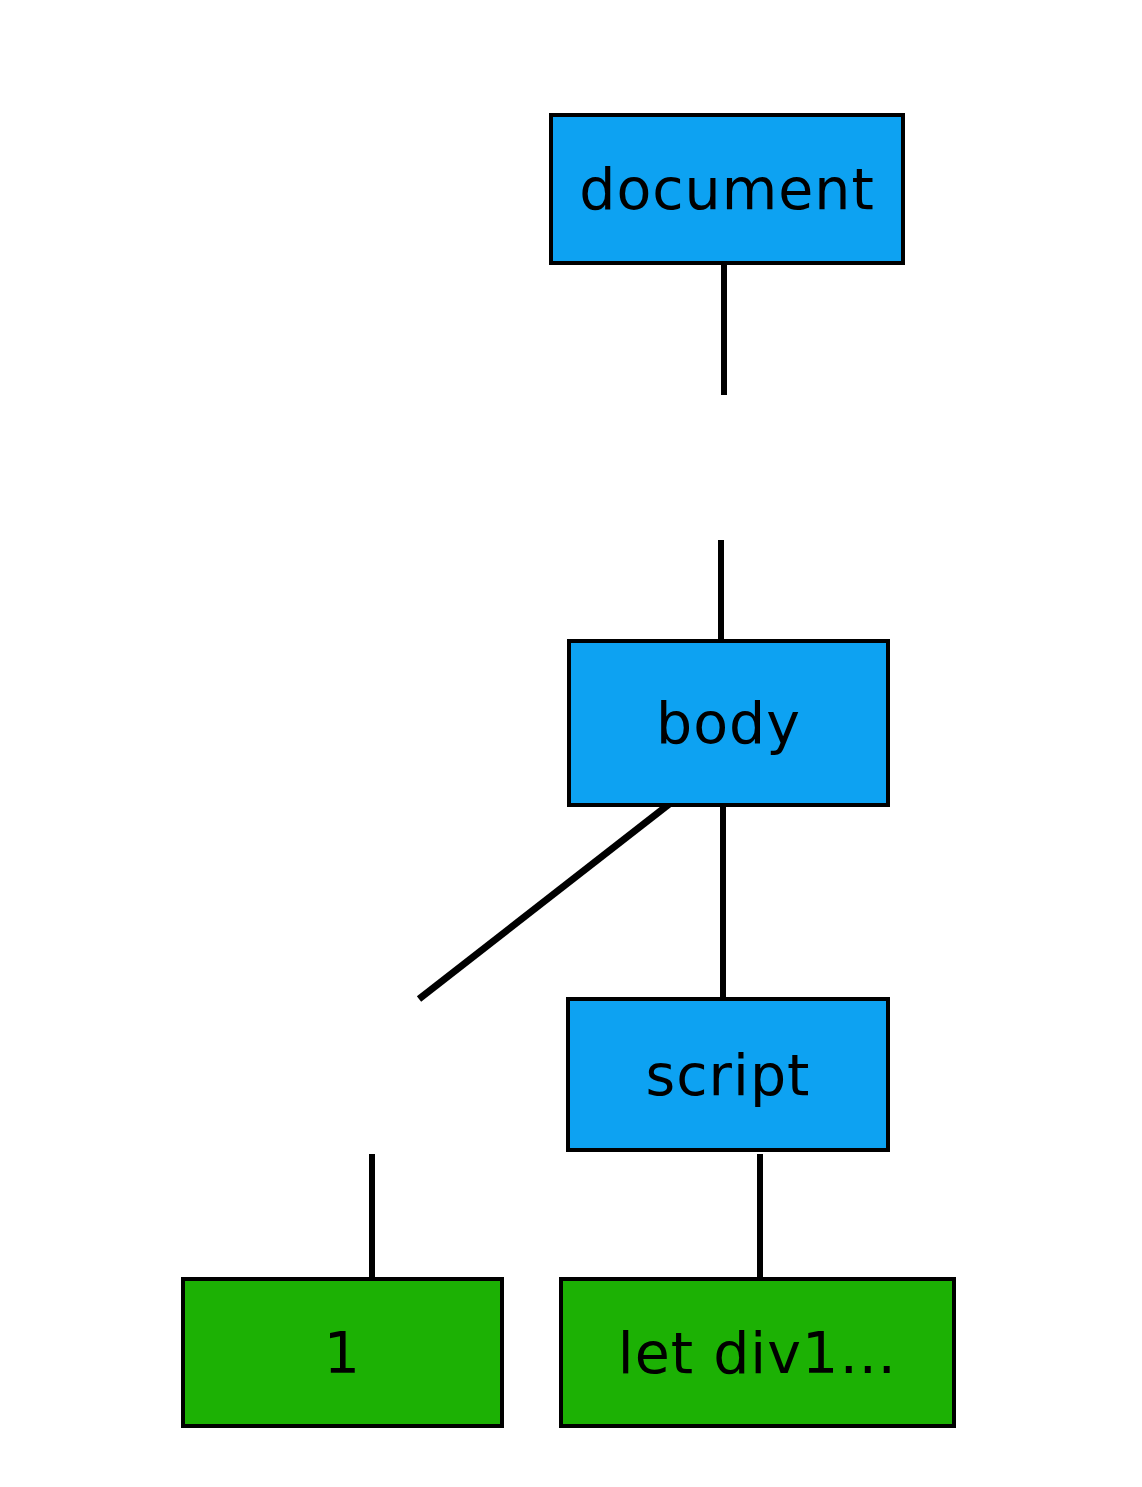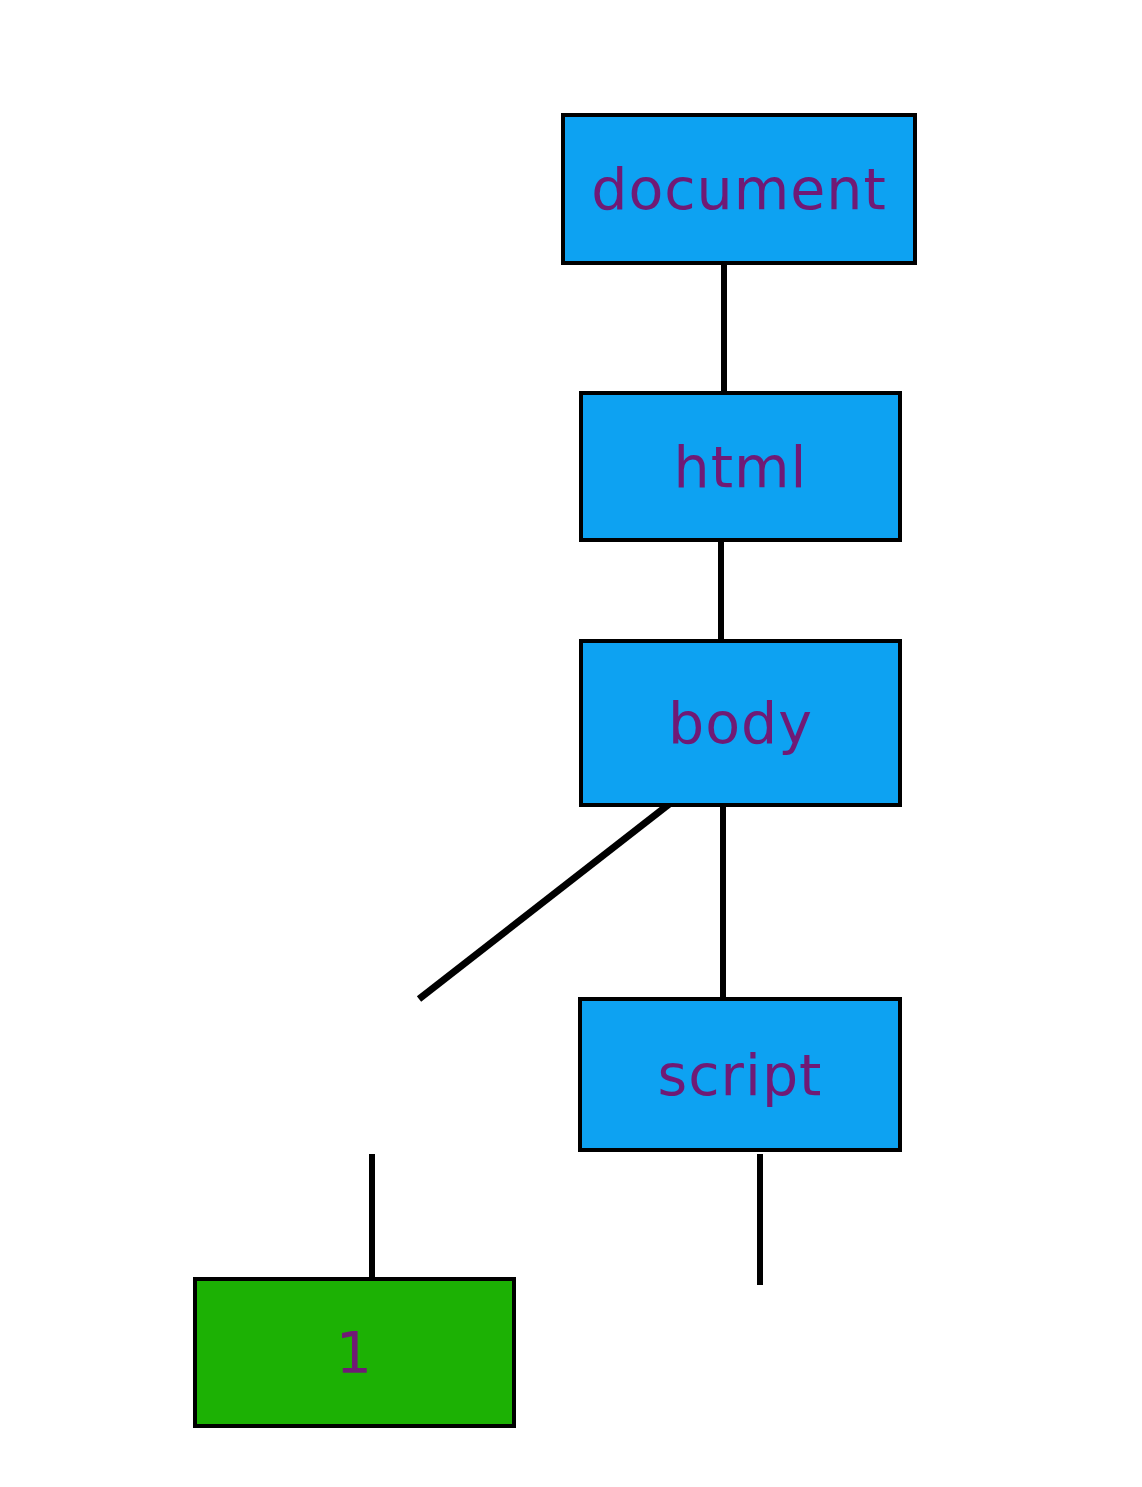--- a/index.html
+++ b/index.html
@@ -23,25 +23,24 @@
     height: 1487px;
   }
   .node {
     position: absolute;
     box-sizing: border-box;
     border: 4px solid #000000;
     display: flex;
     align-items: center;
     justify-content: center;
     font-size: 57px;
-    color: #701a75;
+    color: #000000;
     letter-spacing: 1px;
     white-space: nowrap;
     overflow: hidden;
-    margin-left: 12px;
   }
   .node--element { background: #0da2f2; }
   .node--text    { background: #1cb104; }
 
   #node-document    { left: 549px; top: 113px;  width: 356px; height: 152px; }
   #node-html        { left: 567px; top: 391px;  width: 323px; height: 151px; }
   #node-body        { left: 567px; top: 639px;  width: 323px; height: 168px; }
   #node-div         { left: 214px; top: 997px;  width: 324px; height: 155px; }
   #node-script      { left: 566px; top: 997px;  width: 324px; height: 155px; }
   #node-div-text    { left: 181px; top: 1277px; width: 323px; height: 151px; }
@@ -58,31 +57,31 @@
     <line x1="686" y1="791" x2="419" y2="999" stroke="#000" stroke-width="7"></line>
     <line x1="723" y1="791" x2="723" y2="999" stroke="#000" stroke-width="6"></line>
     <line x1="372" y1="1154" x2="372" y2="1279" stroke="#000" stroke-width="6"></line>
     <line x1="760" y1="1154" x2="760" y2="1285" stroke="#000" stroke-width="6"></line>
   </svg>
 
   <div id="node-document" class="node node--element">
     <span>document</span>
   </div>
 
-  <div id="node-html" class="node node--element">
-    <span>html</span>
-  </div>
 
   <div id="node-body" class="node node--element">
     <span>body</span>
   </div>
 
 
   <div id="node-script" class="node node--element">
     <span>script</span>
   </div>
 
   <div id="node-div-text" class="node node--text">
     <span>1</span>
   </div>
 
+  <div id="node-script-text" class="node node--text">
+    <span>let div1…</span>
+  </div>
 
 </div>
 
 </body></html>

